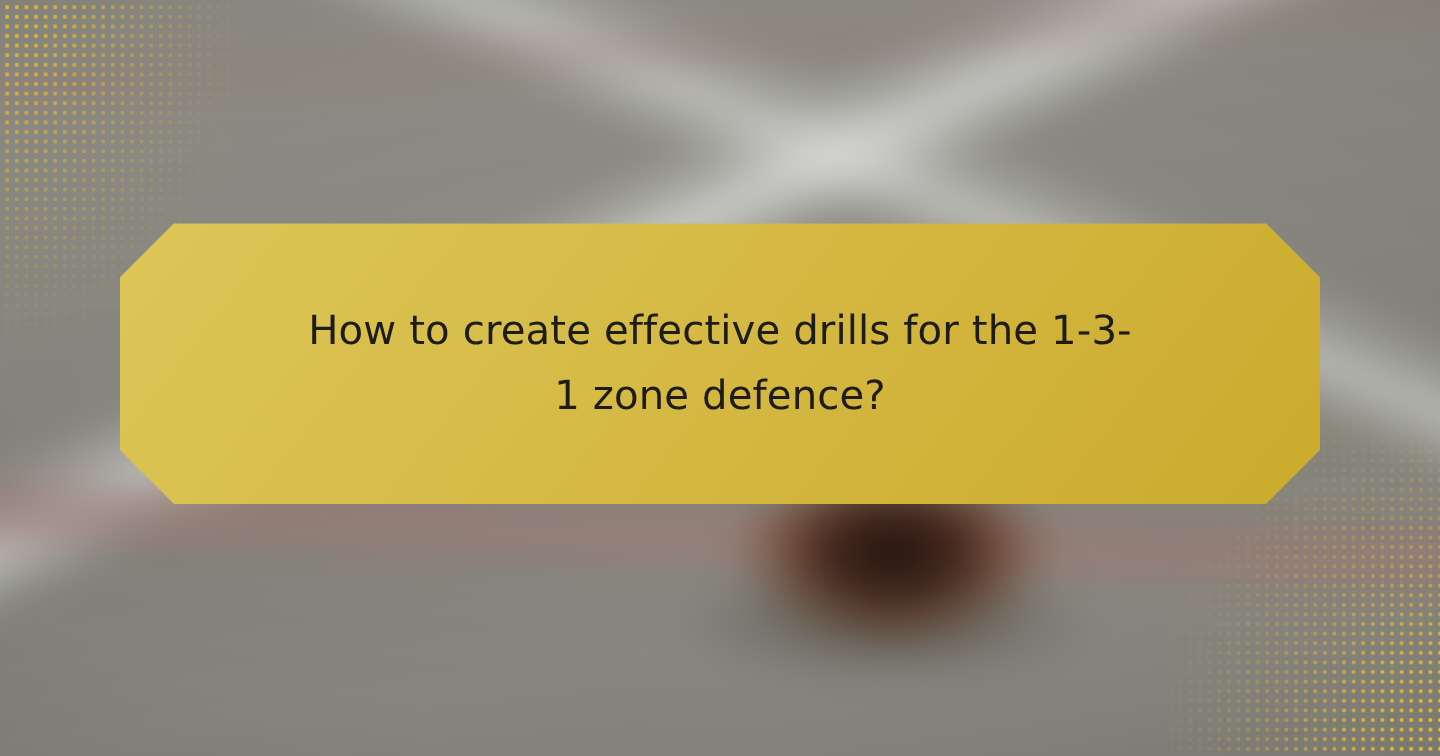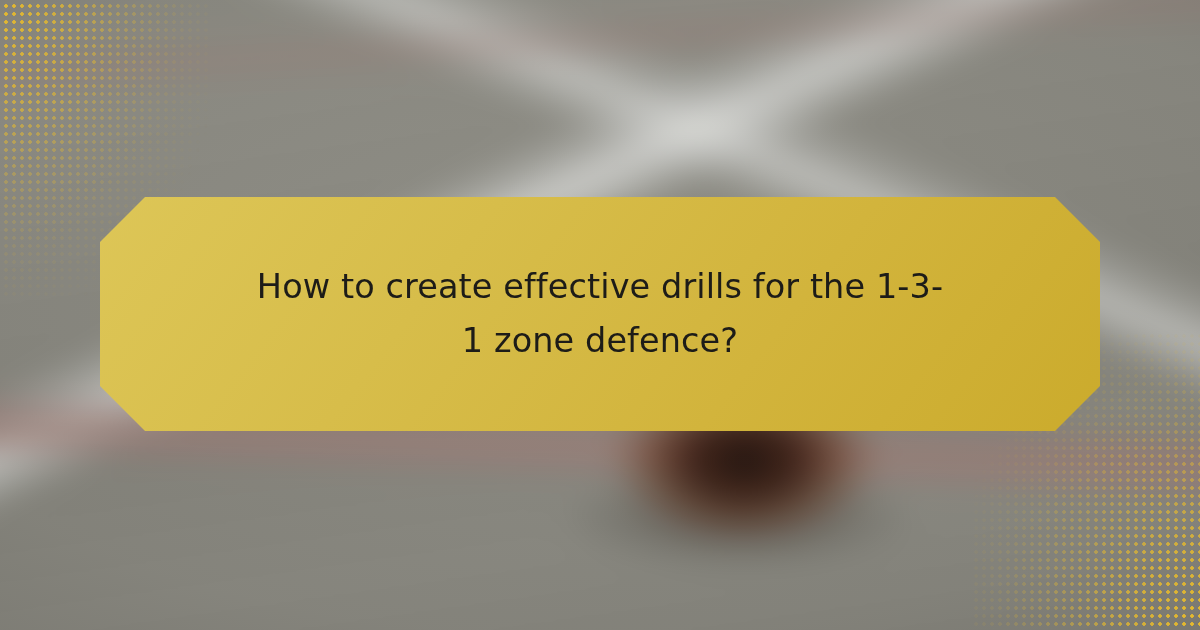--- a/index.html
+++ b/index.html
@@ -132,21 +132,21 @@
         rgba(0,0,0,0.78) 26%,
         rgba(0,0,0,0.40) 50%,
         rgba(0,0,0,0.12) 74%,
         rgba(0,0,0,0) 94%);
   }
 
   
   .card {
     position: absolute;
     left: 100px;
-    top: 197px;
+    top: 186px;
     width: 1000px;
     height: 234px;
     background: linear-gradient(128deg, #ddc657 0%, #d7bd4a 34%, #d2b43c 66%, #cbab2c 100%);
     -webkit-clip-path: polygon(
         45px 0, calc(100% - 45px) 0, 100% 45px,
         100% calc(100% - 45px), calc(100% - 45px) 100%,
         45px 100%, 0 calc(100% - 45px), 0 45px);
     clip-path: polygon(
         45px 0, calc(100% - 45px) 0, 100% 45px,
         100% calc(100% - 45px), calc(100% - 45px) 100%,

